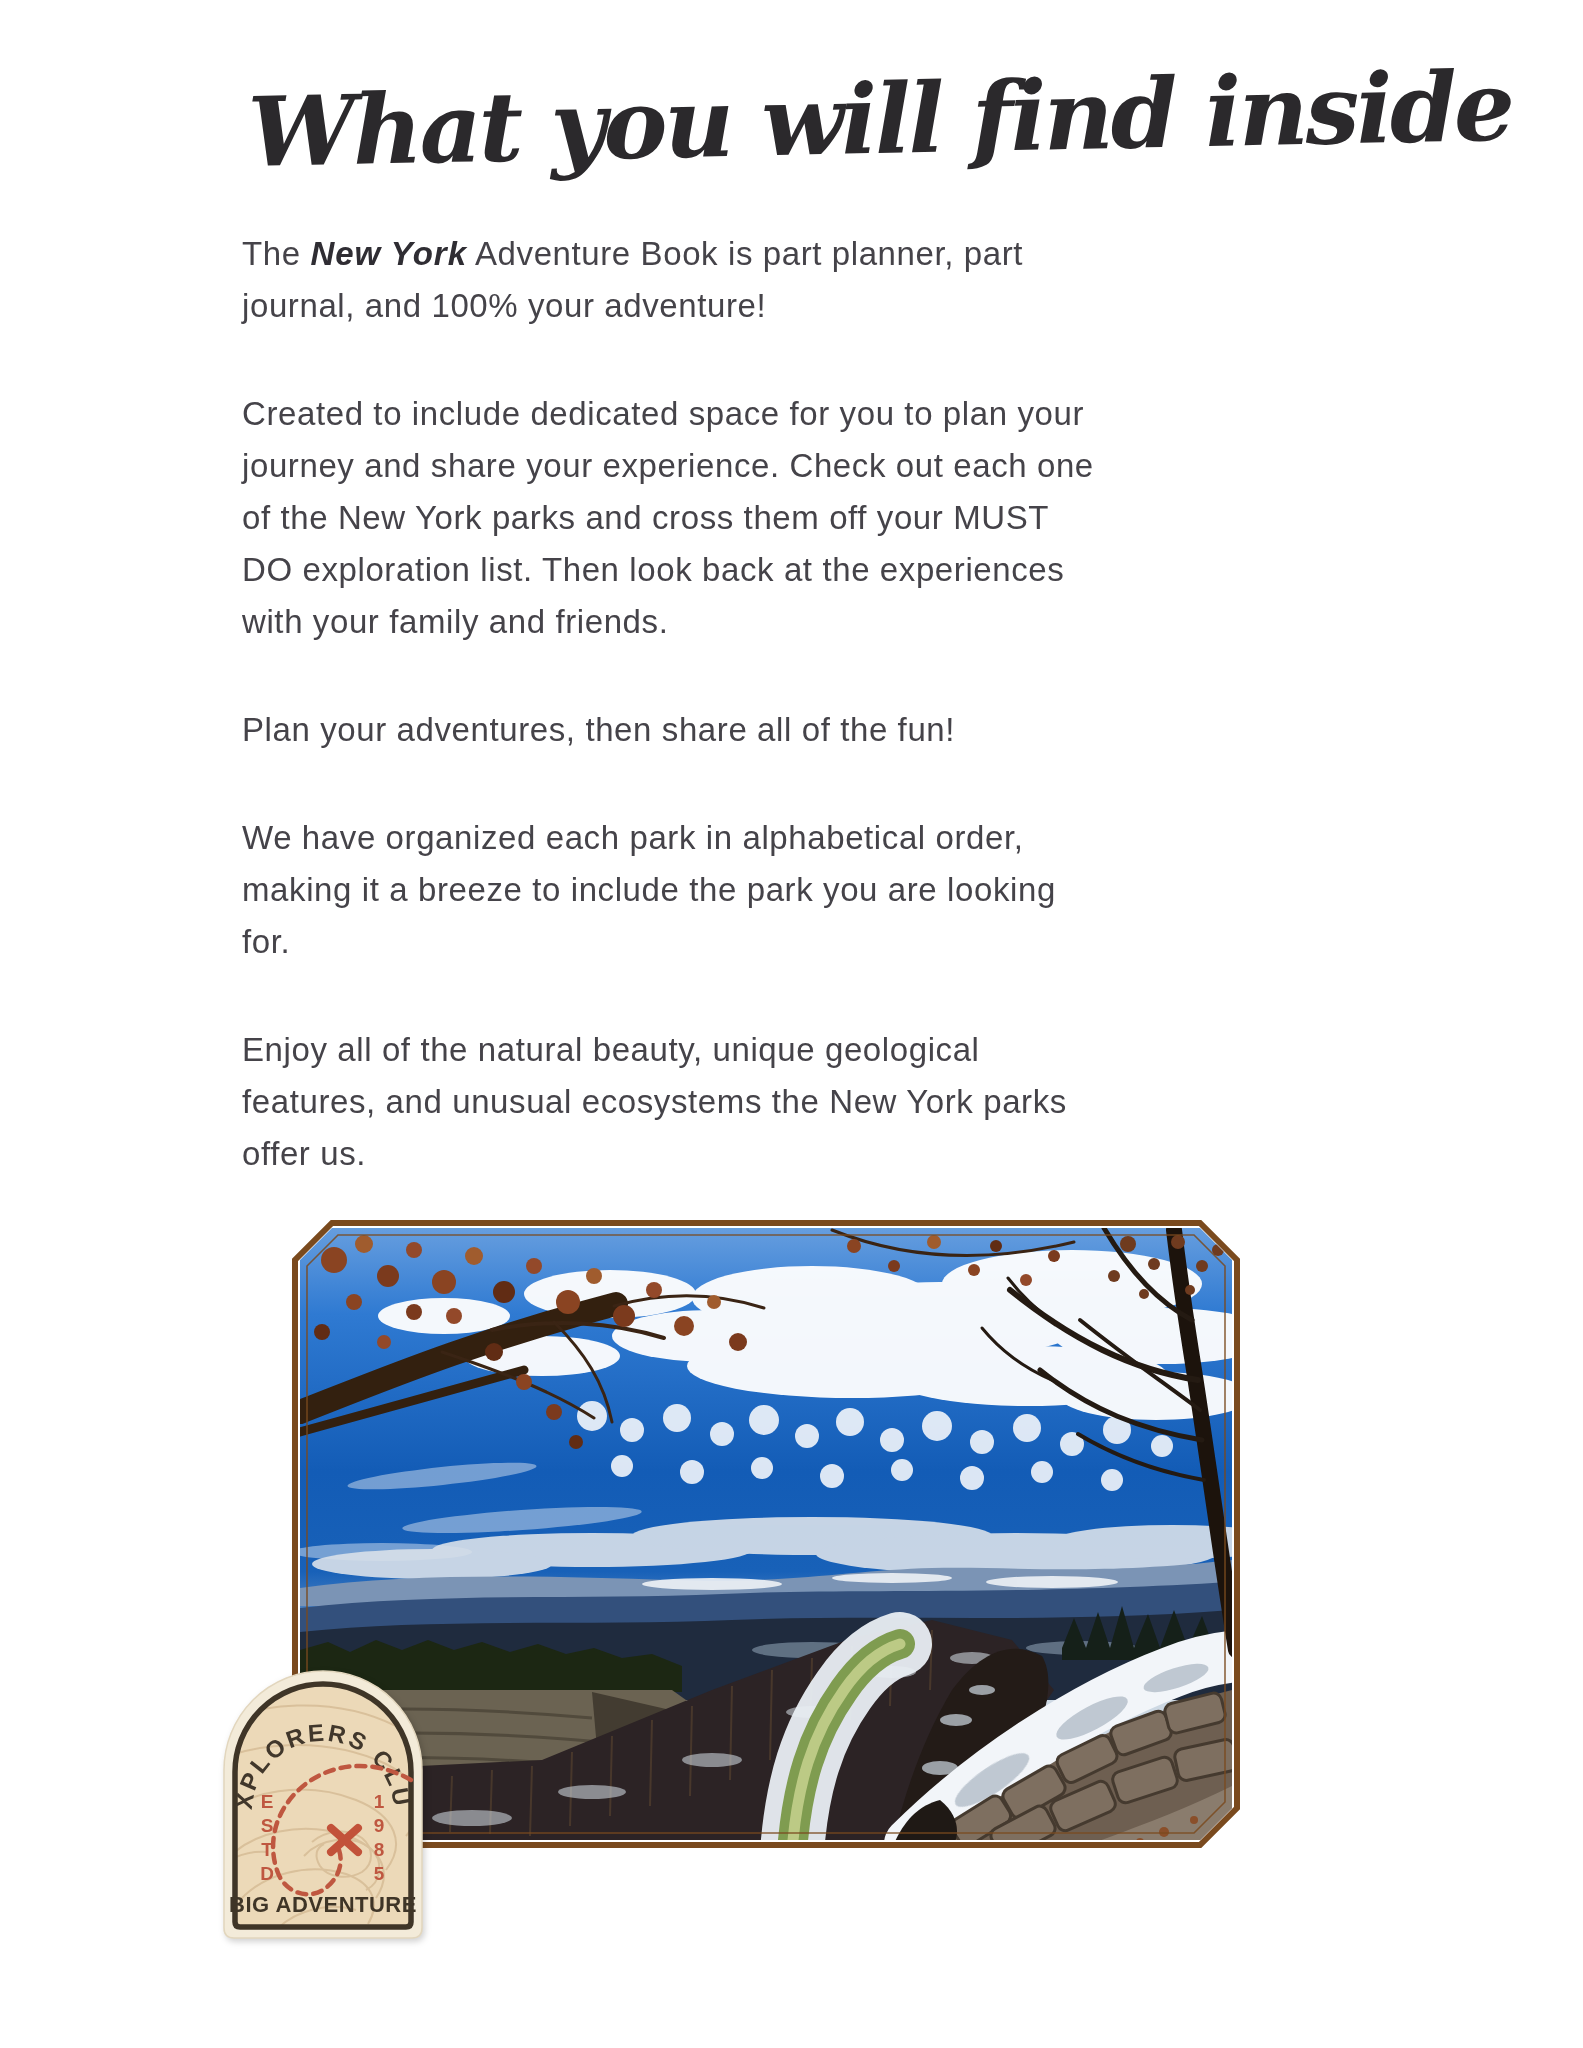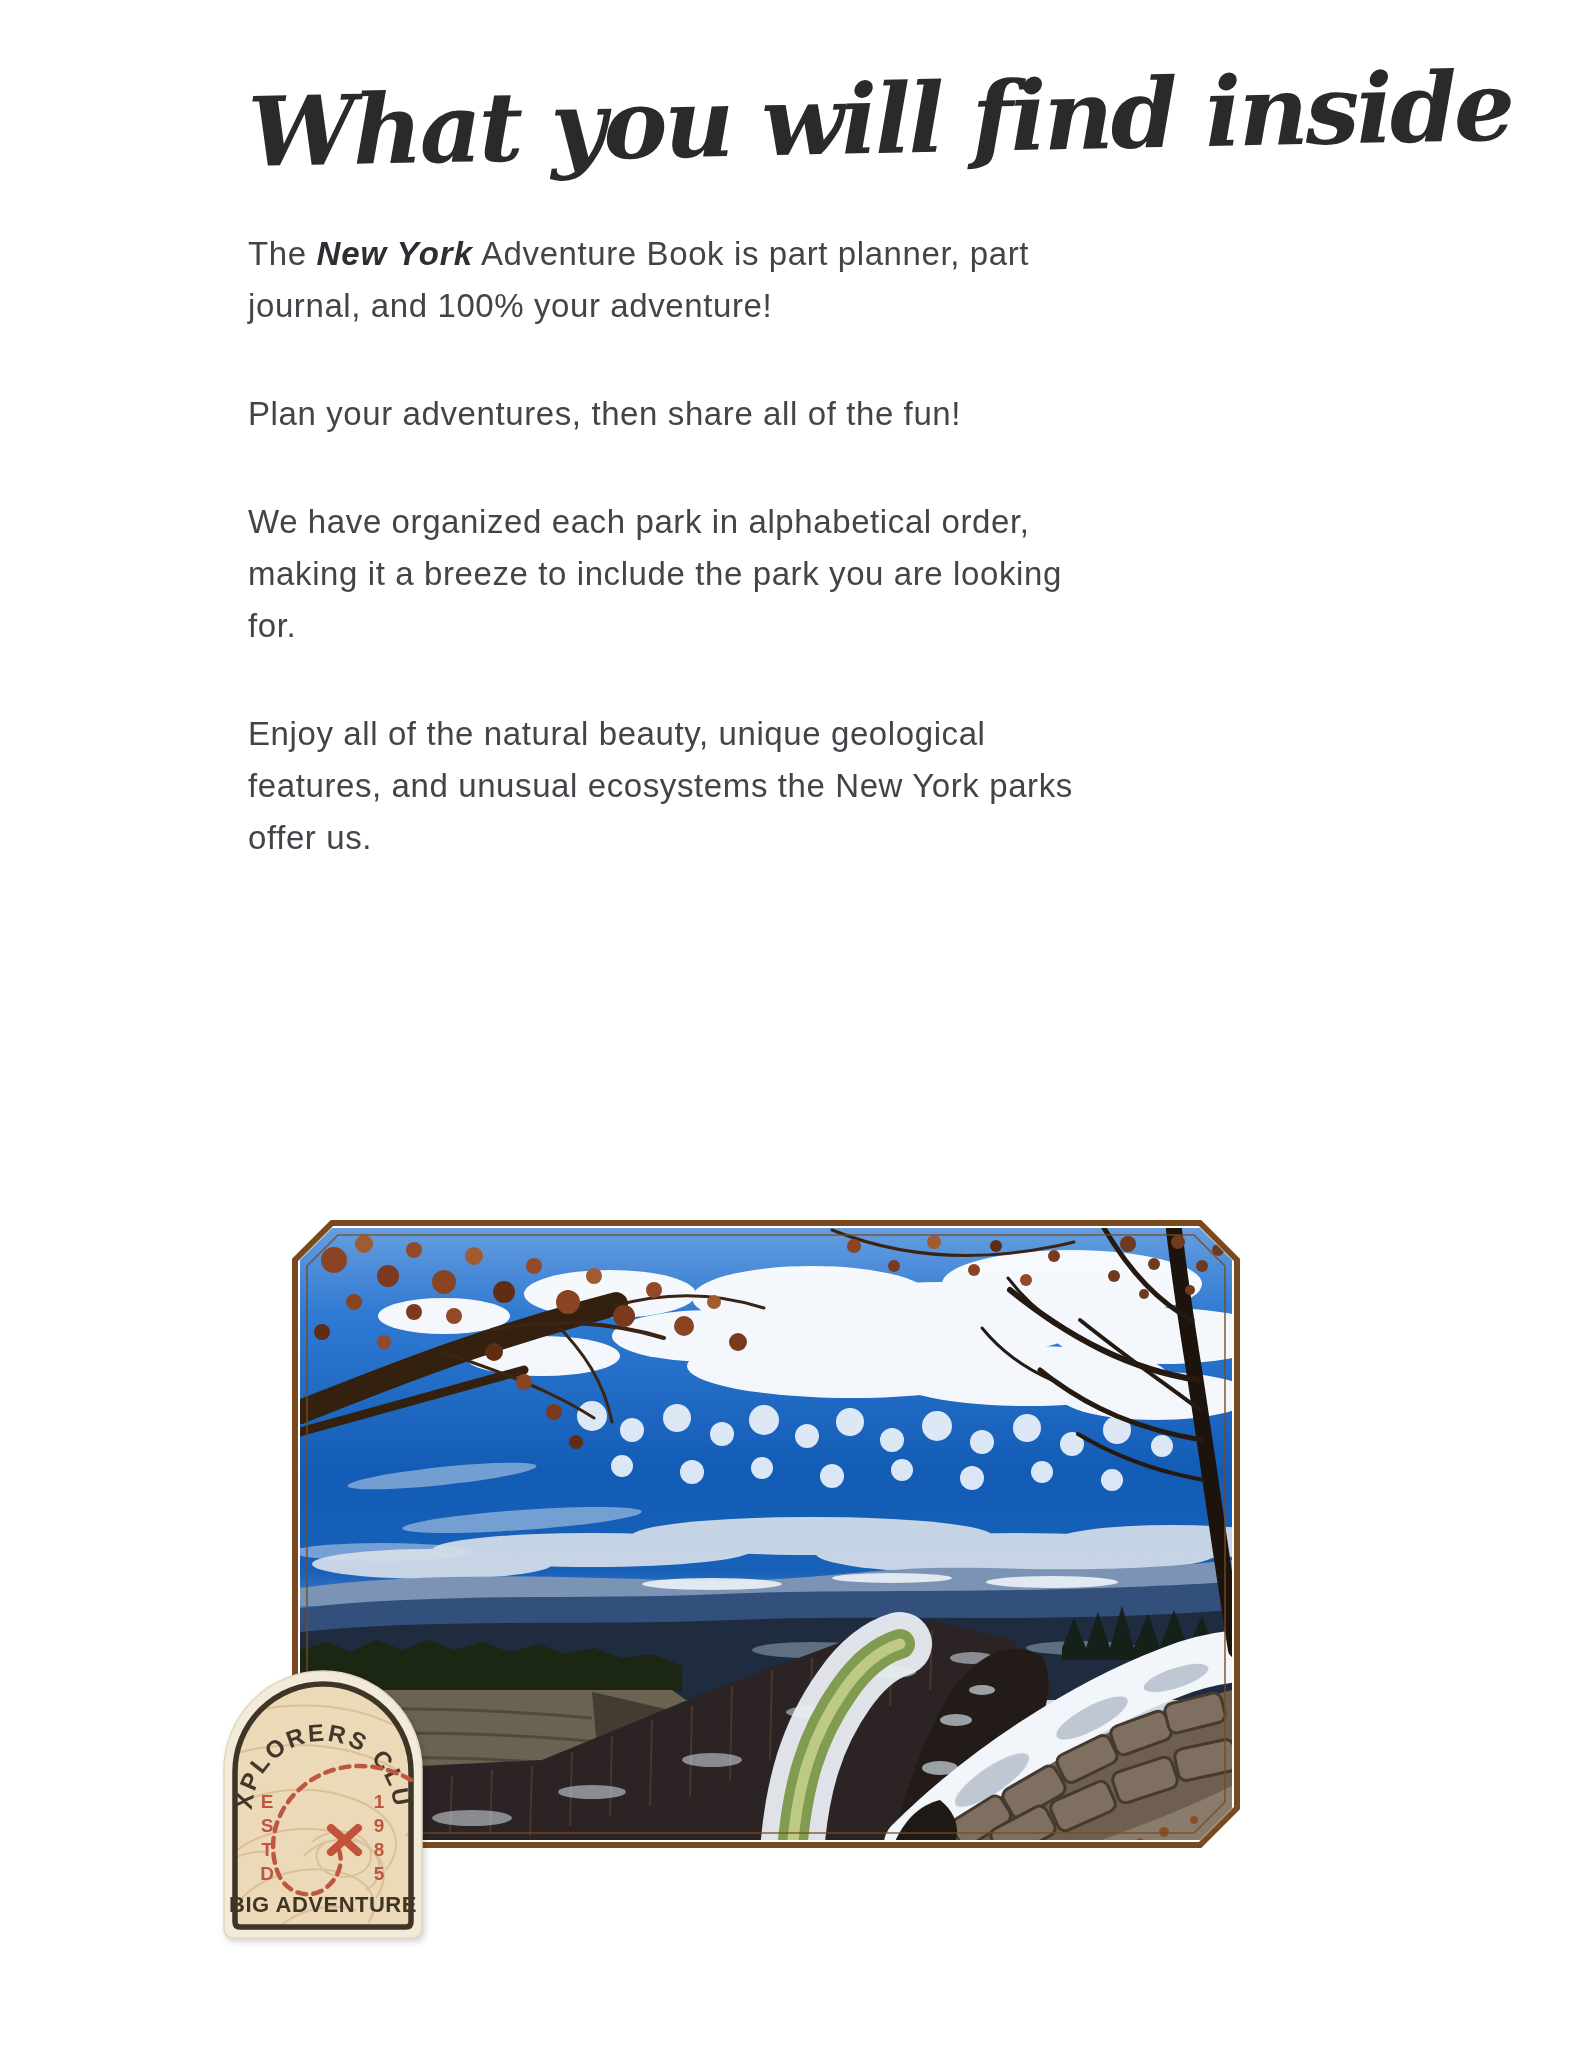--- a/index.html
+++ b/index.html
@@ -8,21 +8,21 @@
     font-family:"Liberation Sans",sans-serif;overflow:hidden;
   }
   .title{
     position:absolute;left:248px;top:28px;width:960px;height:200px;
     font-family:"DejaVu Serif",cursive,serif;
     font-style:italic;font-weight:700;font-size:96px;line-height:190px;
     color:#2b292c;letter-spacing:-3px;transform:rotate(-1.2deg);
     white-space:nowrap;
   }
   .bodytext{
-    position:absolute;left:248px;top:228px;width:1060px;
+    position:absolute;left:242px;top:228px;width:1060px;
     color:#454349;font-size:33px;line-height:52px;font-weight:300;
     letter-spacing:0.6px;
   }
   .bodytext p{margin:0 0 56px 0;white-space:pre-line;}
   .bodytext b{font-weight:700;font-style:italic;color:#2f2d33;letter-spacing:1px;}
   .photo{
     position:absolute;left:292px;top:1220px;width:948px;height:628px;
   }
   .badge{
     position:absolute;left:216px;top:1660px;width:214px;height:288px;
@@ -33,20 +33,25 @@
 </head>
 <body>
 
 <div class="page">
 
   <div class="title">What you will find inside</div>
 
   <div class="bodytext">
     <p><span>The </span><b>New York</b><span> Adventure Book is part planner, part
 journal, and 100% your adventure!</span></p>
+    <p>Created to include dedicated space for you to plan your
+journey and share your experience. Check out each one
+of the New York parks and cross them off your MUST
+DO exploration list. Then look back at the experiences
+with your family and friends.</p>
     <p>Plan your adventures, then share all of the fun!</p>
     <p>We have organized each park in alphabetical order,
 making it a breeze to include the park you are looking
 for.</p>
     <p>Enjoy all of the natural beauty, unique geological
 features, and unusual ecosystems the New York parks
 offer us.</p>
   </div>
 
   <div class="photo">

